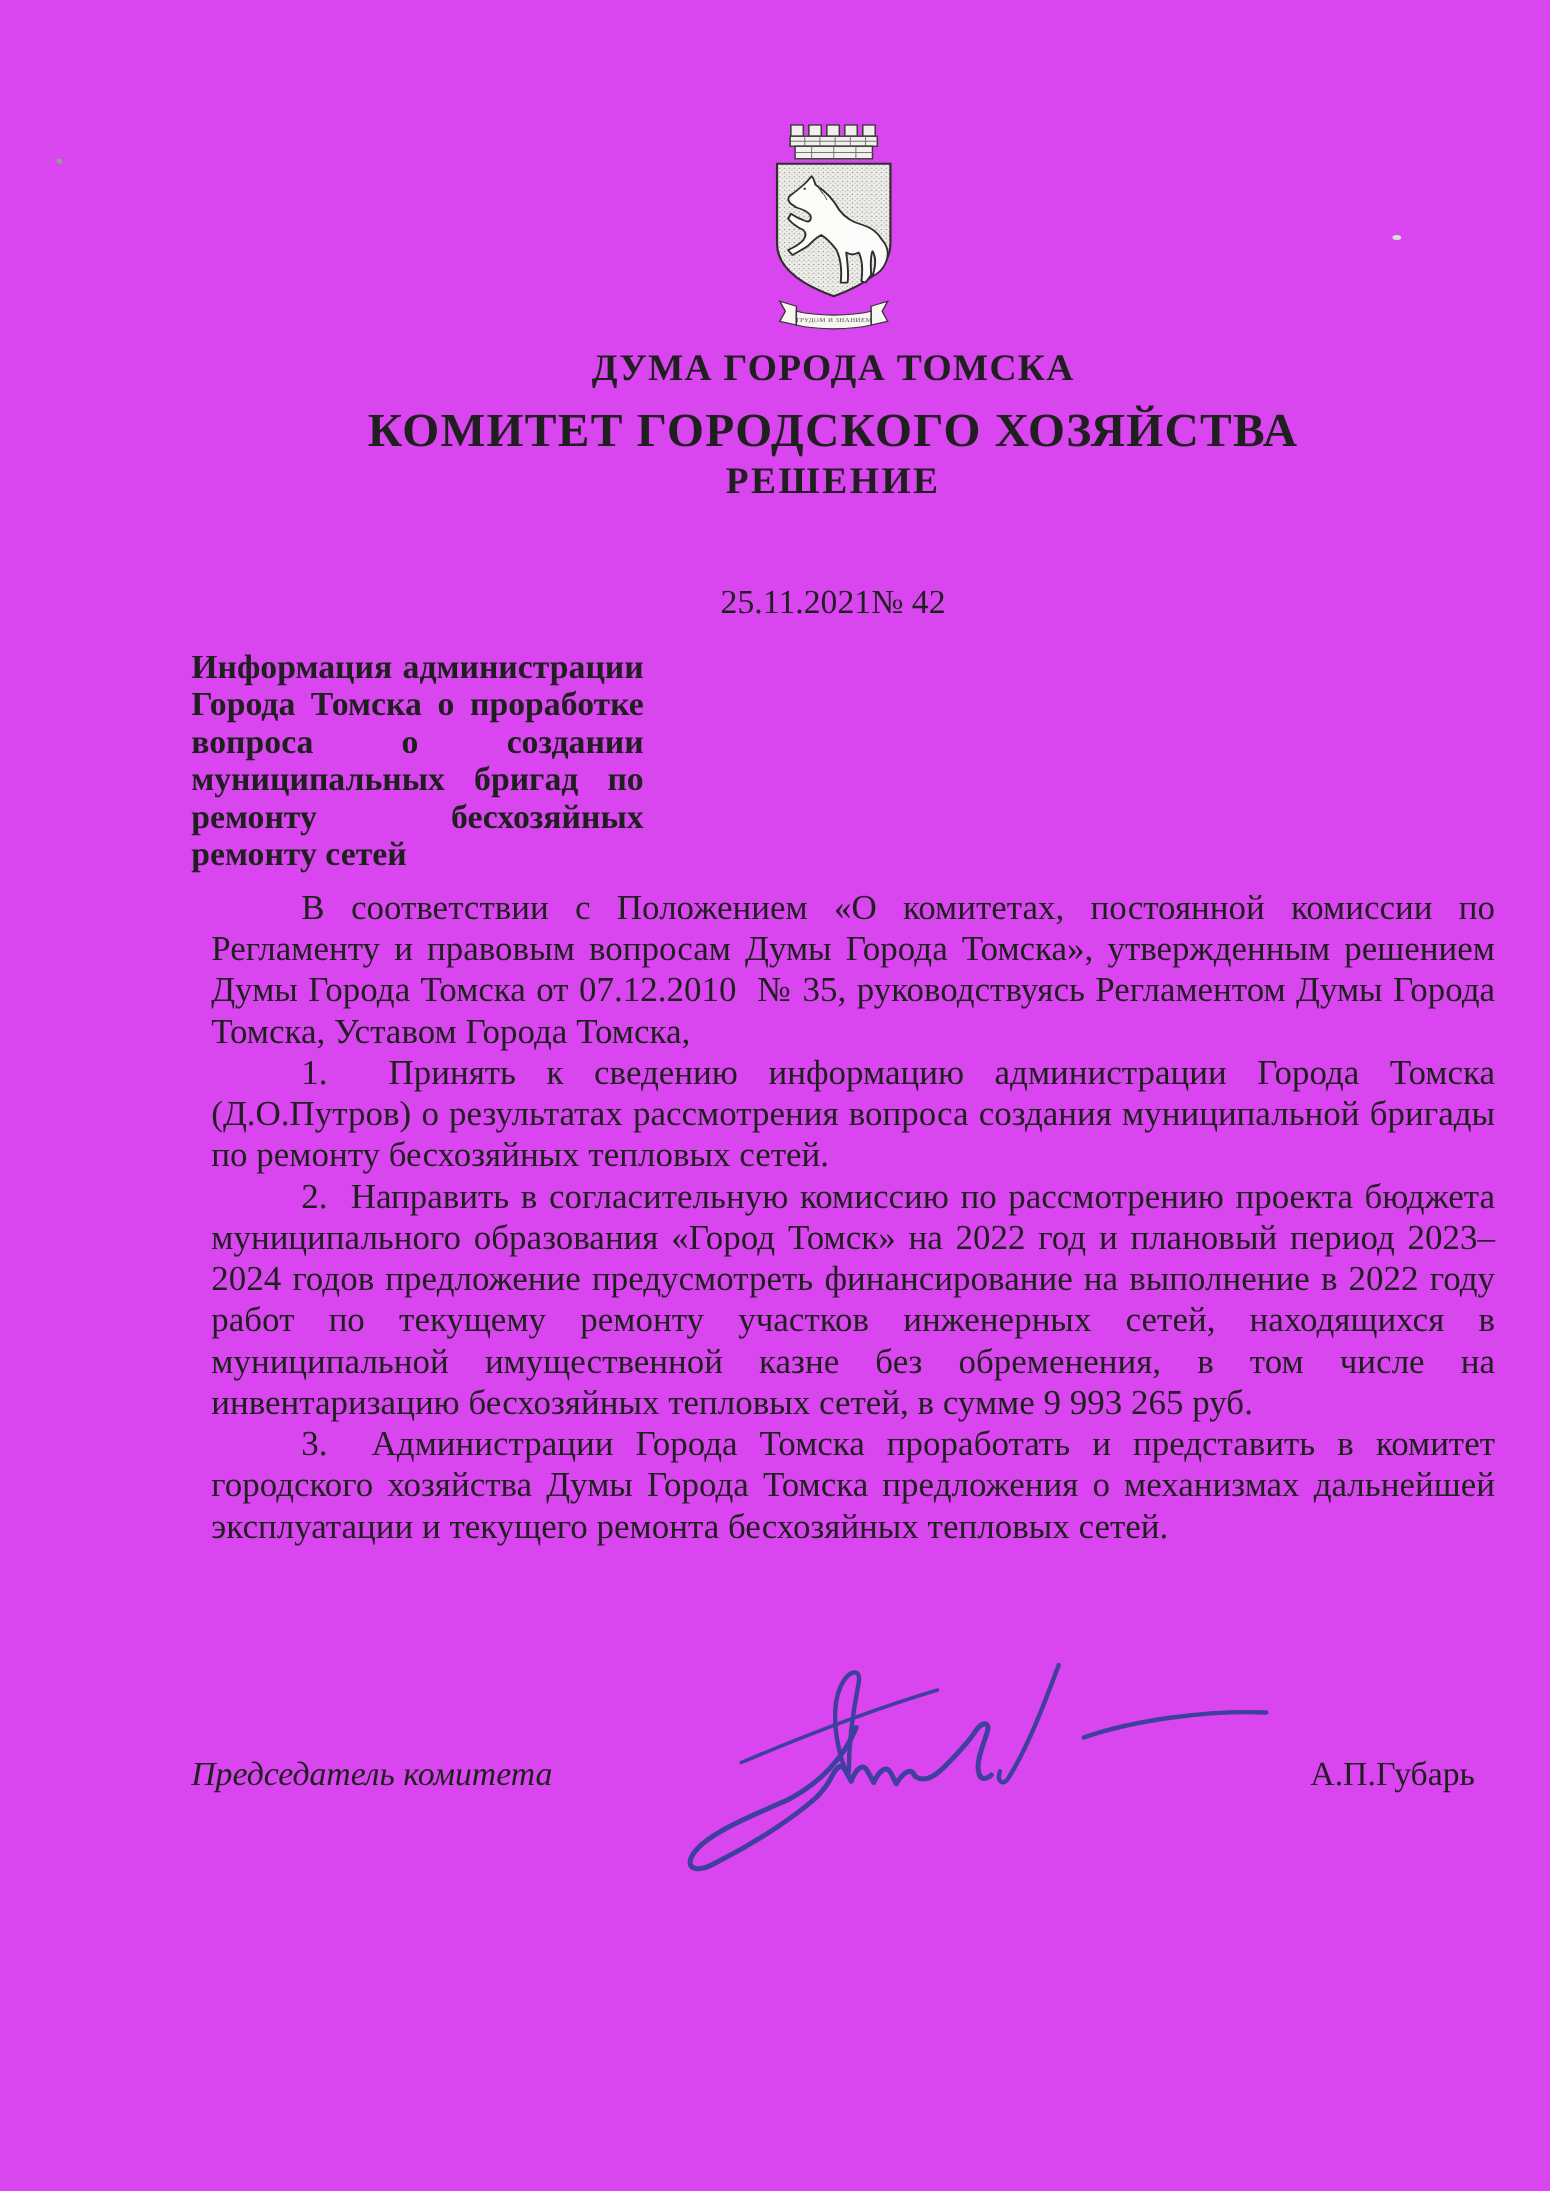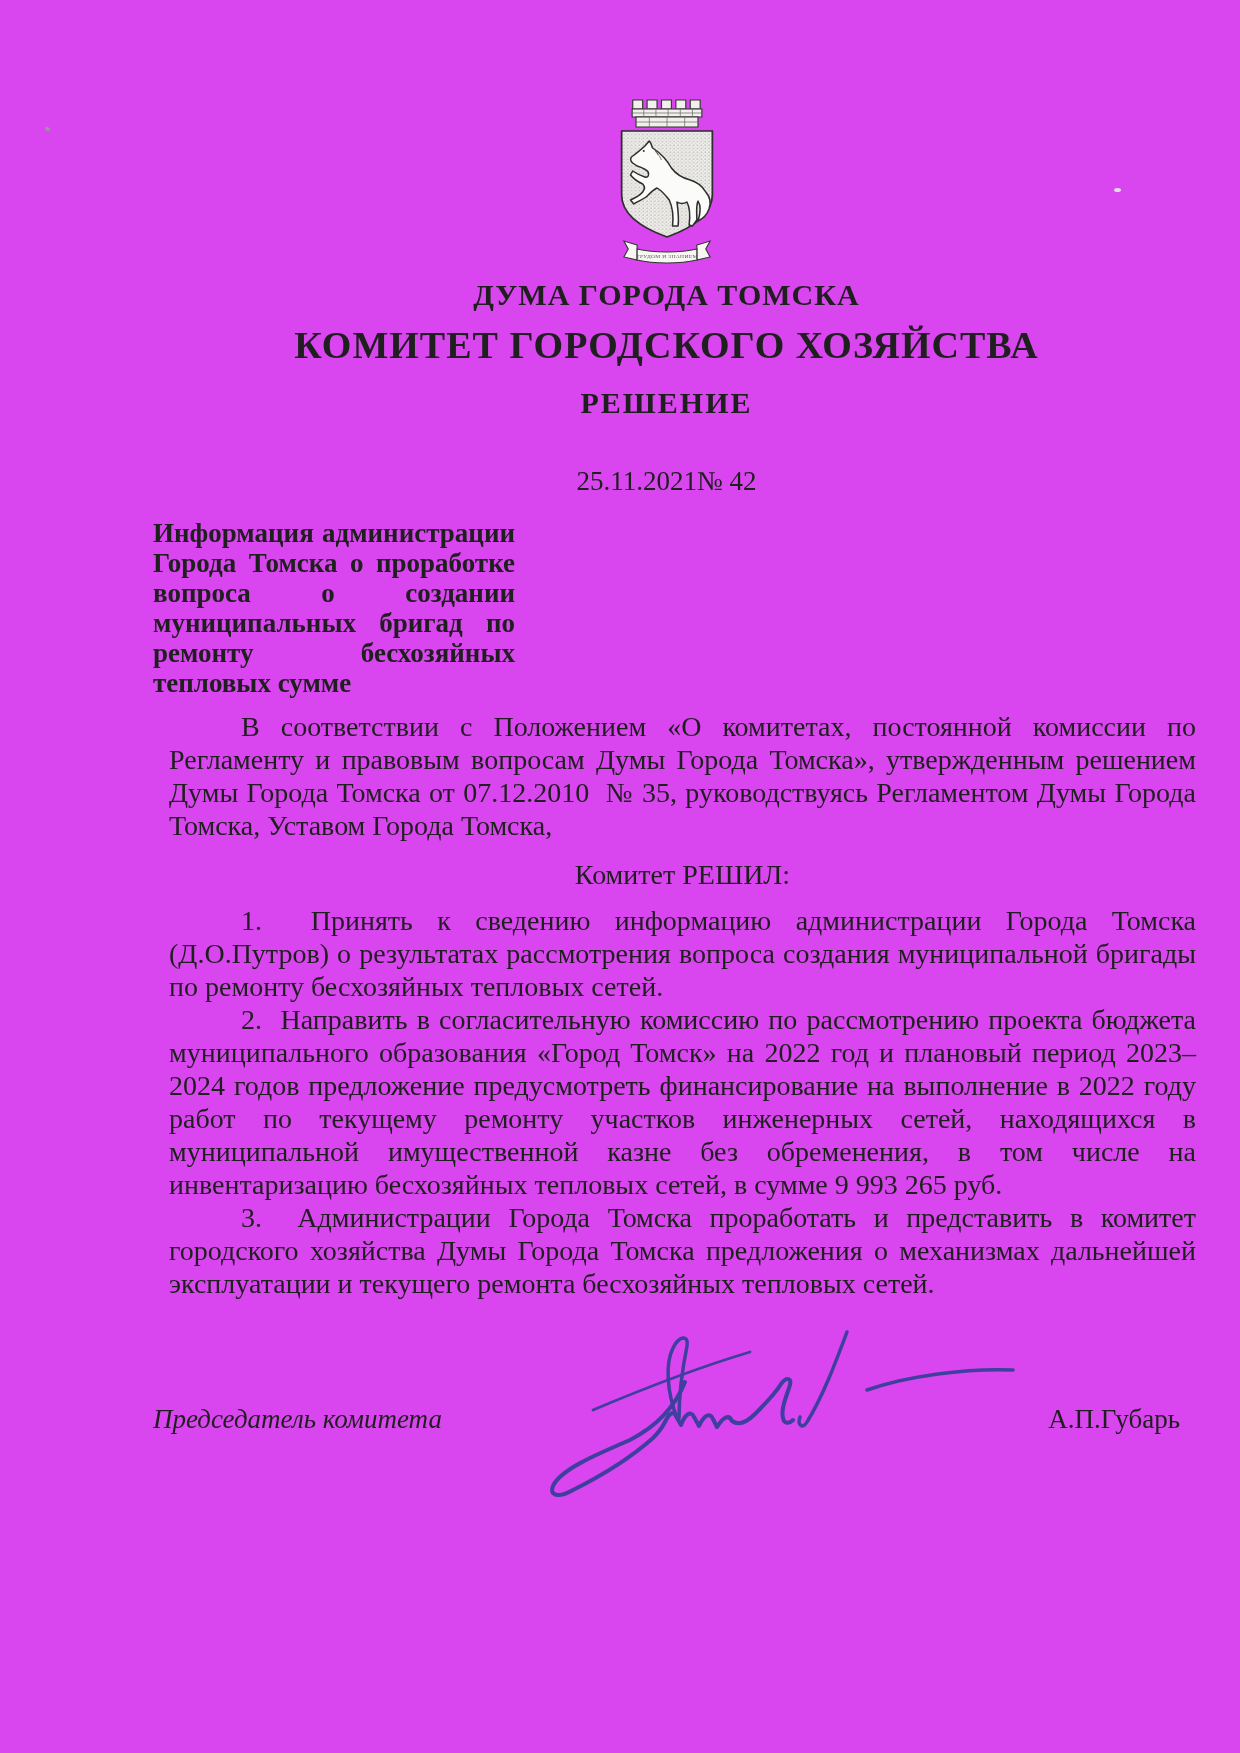--- a/index.html
+++ b/index.html
@@ -8,21 +8,21 @@
     width:1240px;height:1753px;
     margin:0 auto;
     background:#d946ef;
     font-family:"Liberation Serif", serif;
     color:#1f1f1f;
     overflow:hidden;
   }
   .centered{position:absolute;left:153px;width:1027px;text-align:center;}
   .h1{top:278px;font-size:30px;font-weight:bold;letter-spacing:1px;}
   .h2{top:323px;font-size:38px;font-weight:bold;letter-spacing:1px;}
-  .h3{top:386px;font-size:30px;font-weight:bold;letter-spacing:2px;}
+  .h3{top:368px;font-size:30px;font-weight:bold;letter-spacing:2px;}
   .meta-row{
     position:absolute;left:153px;top:466px;width:1027px;
     display:flex;justify-content:center;
     font-size:27px;
   }
   .subject{
     position:absolute;left:153px;top:518px;width:362px;
     font-size:27px;font-weight:bold;line-height:30px;
   }
   .subject .jline{text-align:justify;text-align-last:justify;}
@@ -107,26 +107,25 @@
     <span>25.11.2021</span>
     <span>№ 42</span>
   </div>
 
   <div class="subject">
     <div class="jline">Информация администрации</div>
     <div class="jline">Города Томска о проработке</div>
     <div class="jline">вопроса о создании</div>
     <div class="jline">муниципальных бригад по</div>
     <div class="jline">ремонту бесхозяйных</div>
-    <div class="lastline">тепловых сумме</div>
+    <div class="lastline">ремонту сетей</div>
   </div>
 
   <div class="flow">
     <p class="para">В соответствии с Положением «О комитетах, постоянной комиссии по Регламенту и правовым вопросам Думы Города Томска», утвержденным решением Думы Города Томска от 07.12.2010&nbsp; №&nbsp;35, руководствуясь Регламентом Думы Города Томска, Уставом Города Томска,</p>
-    <p class="reshil">Комитет РЕШИЛ:</p>
     <p class="para">1.&nbsp;&nbsp;Принять к сведению информацию администрации Города Томска (Д.О.Путров) о результатах рассмотрения вопроса создания муниципальной бригады по ремонту бесхозяйных тепловых сетей.</p>
     <p class="para">2.&nbsp;&nbsp;Направить в согласительную комиссию по рассмотрению проекта бюджета муниципального образования «Город Томск» на 2022 год и плановый период 2023–2024 годов предложение предусмотреть финансирование на выполнение в 2022 году работ по текущему ремонту участков инженерных сетей, находящихся в муниципальной имущественной казне без обременения, в том числе на инвентаризацию бесхозяйных тепловых сетей, в сумме 9&nbsp;993&nbsp;265 руб.</p>
     <p class="para">3.&nbsp;&nbsp;Администрации Города Томска проработать и представить в комитет городского хозяйства Думы Города Томска предложения о механизмах дальнейшей эксплуатации и текущего ремонта бесхозяйных тепловых сетей.</p>
   </div>
 
   <div class="sig-title">Председатель комитета</div>
 
   <svg class="sig-svg" width="490" height="190" viewBox="0 0 490 190">
     <g fill="none" stroke="#3f3f9f" stroke-linecap="round" stroke-linejoin="round">
       <path stroke-width="4" d="M150,60 C140,85 120,105 95,118 C60,133 25,148 18,164 C14,174 24,176 38,168

